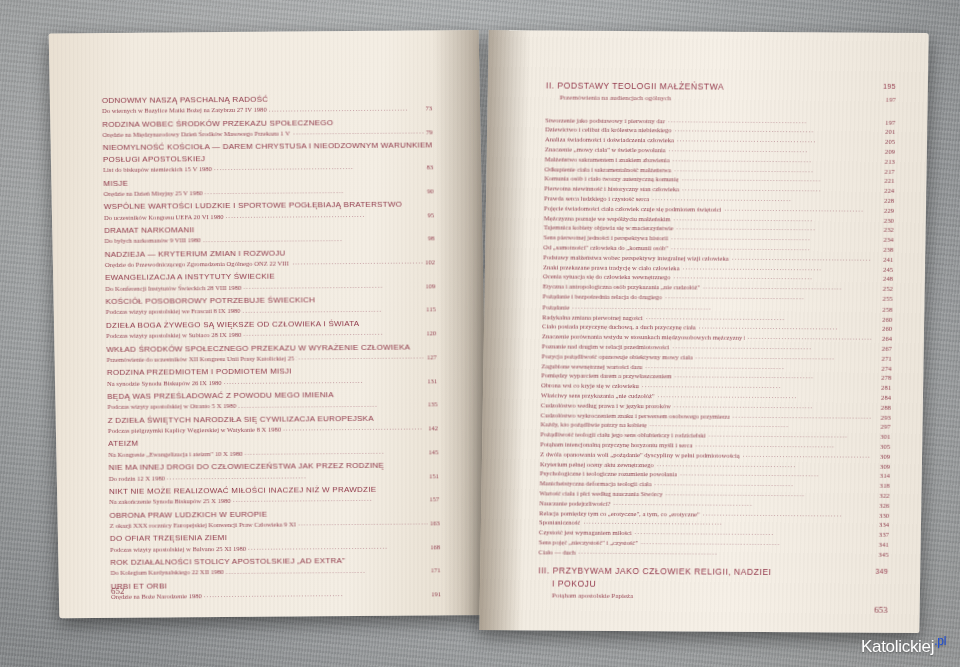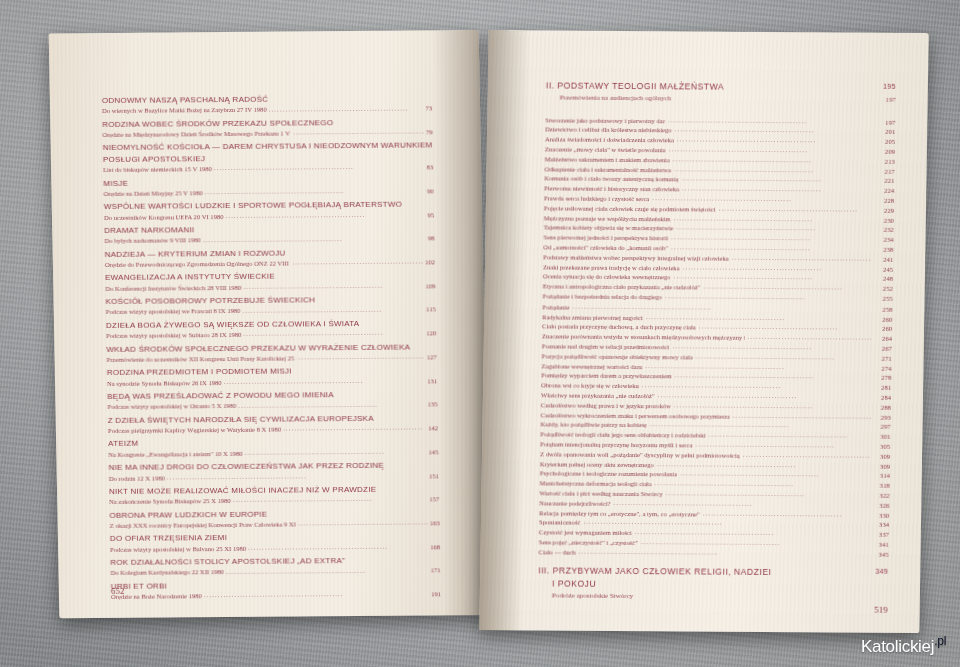--- a/index.html
+++ b/index.html
@@ -130,21 +130,21 @@
   .folio-left { left:52px; bottom:22px; }
   .folio-right { right:32px; bottom:18px; }
 
   
   .watermark {
     position:absolute; right:14px; bottom:10px;
     font-family:"Liberation Sans", sans-serif;
     font-size:17px; color:#ffffff; letter-spacing:-0.3px;
     text-shadow:0 1px 2px rgba(0,0,0,0.35);
   }
-  .watermark .pl { color:#0f172a; font-size:12px; vertical-align:super; }
+  .watermark .pl { color:#1d4ed8; font-size:12px; vertical-align:super; }
 
   .blur { filter:blur(0.25px); }
 </style>
 </head>
 <body>
 
 <div class="backdrop"></div>
 
 <div class="book">
 
@@ -382,21 +382,21 @@
             <span class="txt">Pierwotna niewinność i historyczny stan człowieka</span>
             <span class="dots">.................................................</span>
             <span class="pg">224</span>
           </div>
         <div class="rline">
             <span class="txt">Prawda serca ludzkiego i czystość serca</span>
             <span class="dots">.................................................</span>
             <span class="pg">228</span>
           </div>
         <div class="rline">
-            <span class="txt">Pojęcie usiłowanej ciała człowiek czuje się podmiotem świętości</span>
+            <span class="txt">Pojęcie świadomości ciała człowiek czuje się podmiotem świętości</span>
             <span class="dots">.................................................</span>
             <span class="pg">229</span>
           </div>
         <div class="rline">
             <span class="txt">Mężczyzna poznaje we współżyciu małżeńskim</span>
             <span class="dots">.................................................</span>
             <span class="pg">230</span>
           </div>
         <div class="rline">
             <span class="txt">Tajemnica kobiety objawia się w macierzyństwie</span>
@@ -422,21 +422,21 @@
             <span class="txt">Znaki przekazane prawa tradycję w ciało człowieka</span>
             <span class="dots">.................................................</span>
             <span class="pg">245</span>
           </div>
         <div class="rline">
             <span class="txt">Ocenia sytuacja się do człowieka wewnętrznego</span>
             <span class="dots">.................................................</span>
             <span class="pg">248</span>
           </div>
         <div class="rline">
-            <span class="txt">Etyczna i antropologiczna ciało przykazania „nie cudzołóż"</span>
+            <span class="txt">Etyczna i antropologiczna osób przykazania „nie cudzołóż"</span>
             <span class="dots">.................................................</span>
             <span class="pg">252</span>
           </div>
         <div class="rline">
             <span class="txt">Pożądanie i bezpośrednia relacja do drugiego</span>
             <span class="dots">.................................................</span>
             <span class="pg">255</span>
           </div>
         <div class="rline">
             <span class="txt"></span>
@@ -578,23 +578,23 @@
       <div class="gap"></div>
 
       <div class="sect-head">
         <span>III. PRZYBYWAM JAKO CZŁOWIEK RELIGII, NADZIEI</span>
         <span class="hpg">349</span>
       </div>
       <div class="sect-head" style="margin-left:14px;">
         <span>I POKOJU</span>
       </div>
       <div class="sect-sub">
-        <span>Podróże apostolskie Stwórcy</span>
+        <span>Potąham apostolskie Papieża</span>
       </div>
     </div>
 
-    <div class="folio folio-right blur">519</div>
+    <div class="folio folio-right blur">653</div>
     <div class="gutter-shadow-r"></div>
   </div>
 
 </div>
 
 <div class="watermark"><span>Katolickiej</span><span class="pl">.pl</span></div>
 
 </body></html>

